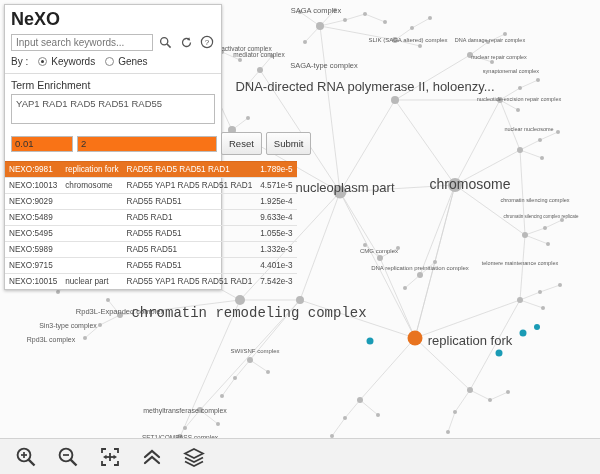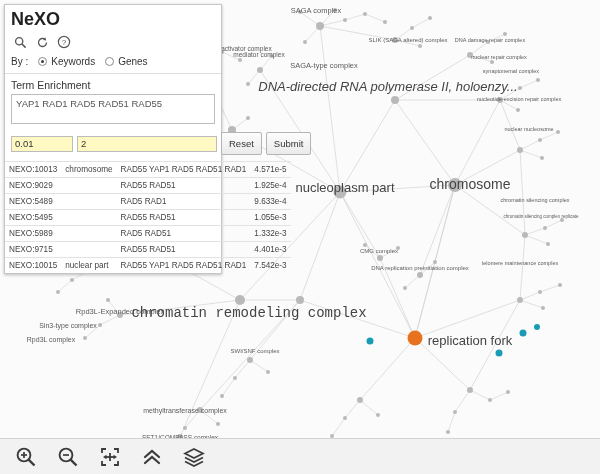--- a/index.html
+++ b/index.html
@@ -53,21 +53,21 @@
     border-top:1px solid #dcdcdc;padding:5px 6px 3px 6px;font-size:10.5px;color:#333;
   }
   .ta{
     margin:0 6px 6px 6px;height:30px;border:1px solid #bcbcbc;background:#fff;
     font-size:9.5px;color:#555;padding:3px 4px;box-sizing:border-box;width:calc(100% - 12px);
     resize:none;font-family:"Liberation Sans",sans-serif;
   }
   .num-row{display:flex;gap:4px;padding:0 6px 6px 6px;align-items:center;}
   .num{
     height:16px;border:1px solid #bcbcbc;font-size:9.5px;padding:0 3px;box-sizing:border-box;
-    color:#333;background:#fef9c3;
+    color:#333;background:#f97316;
   }
   .num.a{width:62px;}
   .num.b{flex:1;}
   .btn{
     height:23px;border:1px solid #b4b4b4;border-radius:2px;
     background:linear-gradient(#fdfdfd,#eaeaea);
     font-size:9.5px;color:#333;padding:0 7px;cursor:pointer;
     font-family:"Liberation Sans",sans-serif;
   }
   table.res{border-collapse:collapse;width:100%;font-size:8.2px;}
@@ -304,21 +304,21 @@
 
 <div id="net-labels">
     <div class="net-label" style="left: 316px; top: 10px; font-size: 7.5px;">SAGA complex</div>
     <div class="net-label" style="left: 408px; top: 40px; font-size: 6px;">SLIK (SAGA altered) complex</div>
     <div class="net-label" style="left: 490px; top: 40px; font-size: 5.5px;">DNA damage repair complex</div>
     <div class="net-label" style="left: 243px; top: 48px; font-size: 6.5px;">coactivator complex</div>
     <div class="net-label" style="left: 259px; top: 54px; font-size: 6.5px;">mediator complex</div>
     <div class="net-label" style="left: 499px; top: 57px; font-size: 5.5px;">nuclear repair complex</div>
     <div class="net-label" style="left: 324px; top: 65px; font-size: 7.5px;">SAGA-type complex</div>
     <div class="net-label" style="left: 511px; top: 71px; font-size: 5.5px;">synaptonemal complex</div>
-    <div class="net-label big" style="left: 388px; top: 86px; font-size: 13px; font-style: italic;">DNA-directed RNA polymerase II, holoenzy...</div>
+    <div class="net-label big" style="left: 365px; top: 86px; font-size: 13px;">DNA-directed RNA polymerase II, holoenzy...</div>
     <div class="net-label" style="left: 519px; top: 99px; font-size: 5.5px;">nucleotide-excision repair complex</div>
     <div class="net-label" style="left: 529px; top: 129px; font-size: 5.5px;">nuclear nucleosome</div>
     <div class="net-label big" style="left: 345px; top: 187px; font-size: 13px;">nucleoplasm part</div>
     <div class="net-label big" style="left: 470px; top: 184px; font-size: 14px;">chromosome</div>
     <div class="net-label" style="left: 535px; top: 200px; font-size: 5.5px;">chromatin silencing complex</div>
     <div class="net-label" style="left: 165px; top: 197px; font-size: 7px;">nuclear chromatin</div>
     <div class="net-label" style="left: 120px; top: 207px; font-size: 7px;">H4/H2A histone acetyltransferase complex</div>
     <div class="net-label" style="left: 541px; top: 216px; font-size: 4.5px;">chromatin silencing complex replicate</div>
     <div class="net-label big" style="left: 166px; top: 252px; font-size: 11px;">nuclear chromatin</div>
     <div class="net-label" style="left: 379px; top: 251px; font-size: 6px;">CMG complex</div>
@@ -331,20 +331,21 @@
     <div class="net-label" style="left: 51px; top: 339px; font-size: 7px;">Rpd3L complex</div>
     <div class="net-label" style="left: 255px; top: 351px; font-size: 6px;">SWI/SNF complex</div>
     <div class="net-label" style="left: 185px; top: 410px; font-size: 7px;">methyltransferase complex</div>
     <div class="net-label" style="left: 180px; top: 437px; font-size: 6.5px;">SET1/COMPASS complex</div>
   </div>
 
 <div class="panel">
   <div class="panel-title">NeXO</div>
 
   <div class="search-row">
+    <input class="search-input" placeholder="Input search keywords..." style="">
     <button class="ico-btn" title="search">
       <svg width="13" height="13" viewBox="0 0 13 13">
           <circle cx="5.2" cy="5.2" r="3.6" fill="none" stroke="#555" stroke-width="1.3"></circle>
           <line x1="8" y1="8" x2="11.6" y2="11.6" stroke="#555" stroke-width="1.5"></line>
         </svg>
     </button>
     <button class="ico-btn" title="refresh">
       <svg width="13" height="13" viewBox="0 0 13 13">
           <path d="M10.5 6.5a4 4 0 1 1-1.2-2.9" fill="none" stroke="#555" stroke-width="1.3"></path>
           <polygon points="9.2,1.2 10.2,4.4 7,4.0" fill="#555"></polygon>
@@ -375,20 +376,26 @@
 
   <div class="num-row">
     <input class="num a" value="0.01" style="">
     <input class="num b" value="2" style="">
     <button class="btn">Reset</button>
     <button class="btn">Submit</button>
   </div>
 
   <table class="res">
     <tbody id="results-body">
+        <tr class="sel">
+          <td class="c0">NEXO:9981</td>
+          <td class="c1">replication fork</td>
+          <td class="c2">RAD55 RAD5 RAD51 RAD1</td>
+          <td class="c3">1.789e-5</td>
+        </tr>
         <tr>
           <td class="c0">NEXO:10013</td>
           <td class="c1">chromosome</td>
           <td class="c2">RAD55 YAP1 RAD5 RAD51 RAD1</td>
           <td class="c3">4.571e-5</td>
         </tr>
         <tr>
           <td class="c0">NEXO:9029</td>
           <td class="c1"></td>
           <td class="c2">RAD55 RAD51</td>

